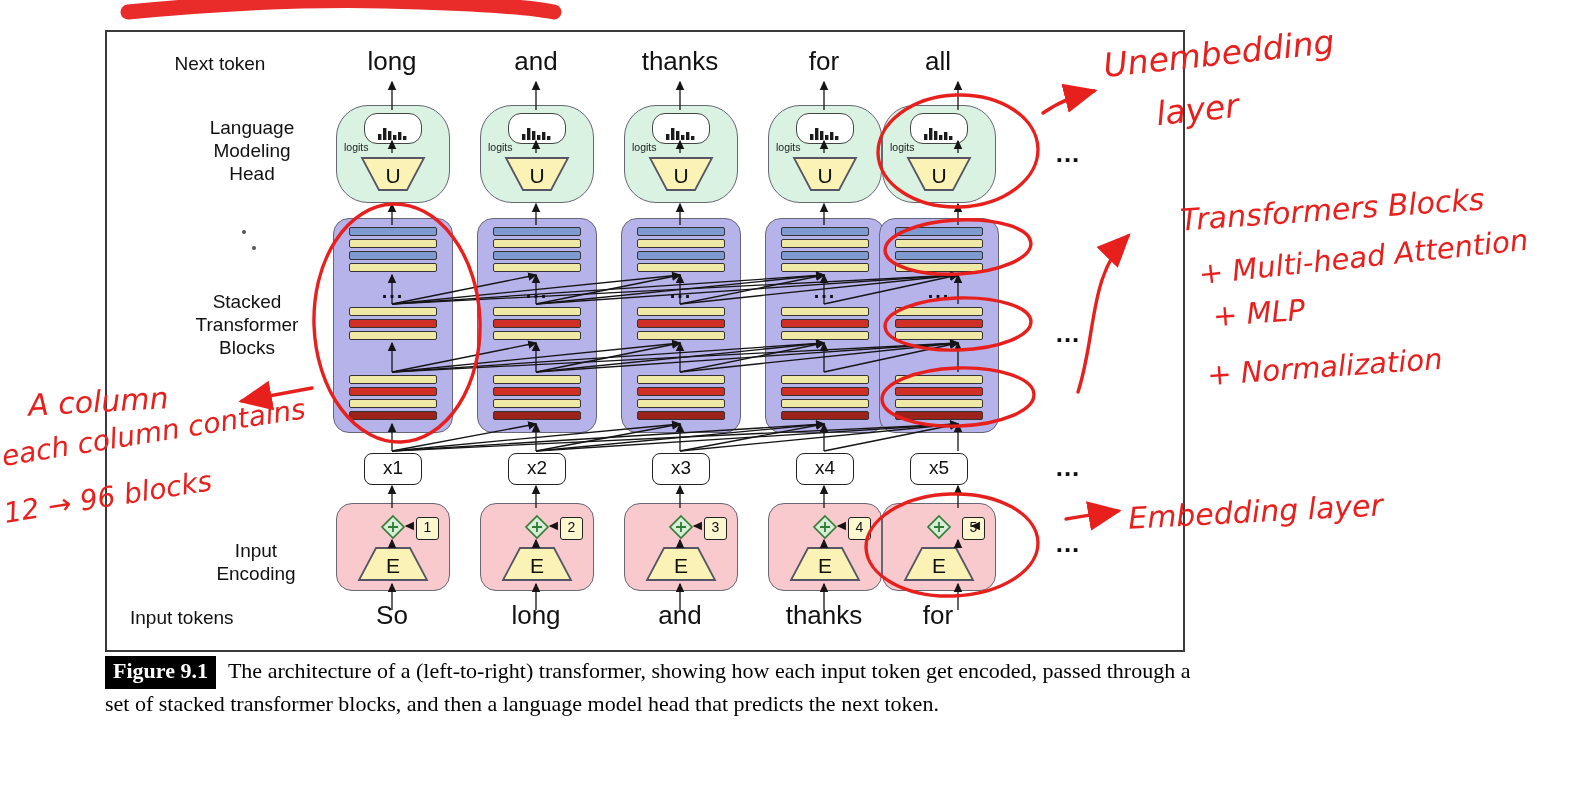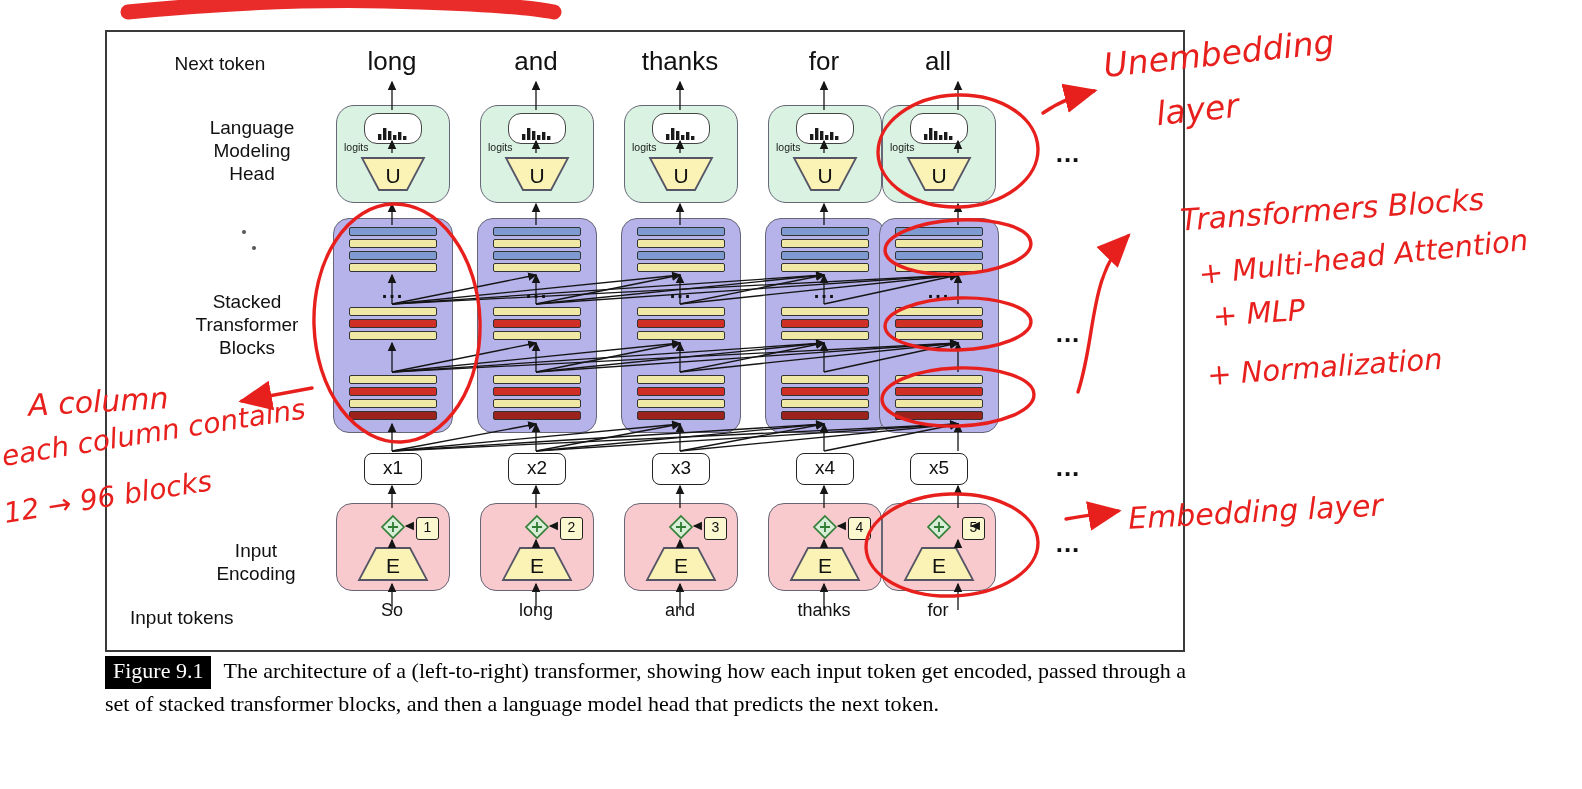--- a/index.html
+++ b/index.html
@@ -10,24 +10,24 @@
 
   .rlabel{position:absolute;font-size:19px;line-height:1.2;text-align:center;white-space:pre-line;color:#111}
   .lbl-next{left:130px;top:53px;width:180px;text-align:center}
   .lbl-lmh{left:172px;top:117px;width:160px}
   .lbl-stb{left:167px;top:291px;width:160px}
   .lbl-enc{left:176px;top:540px;width:160px}
   .lbl-tok{left:130px;top:607px;width:180px;text-align:left}
 
   .col{position:absolute;top:0;width:120px;height:789px}
   .next-token{position:absolute;top:46px;left:0;width:100%;text-align:center;font-size:26px}
-  .input-token{position:absolute;top:600px;left:0;width:100%;text-align:center;font-size:18px}
+  .input-token{position:absolute;top:600px;left:0;width:100%;text-align:center;font-size:26px}
 
   .lmhead{position:absolute;top:105px;left:4px;width:112px;height:96px;background:var(--lm-green,#d9f2e2);
-          border:1.5px solid #667;border-radius:18px}
+          border:1.5px solid #667;border-radius:32px}
   .pill{position:absolute;top:7px;left:50%;transform:translateX(-50%);width:56px;height:26px;background:#fff;
         border:1.4px solid #444;border-radius:13px;display:flex;align-items:flex-end;justify-content:center;padding-bottom:3px}
   .hist{width:32px;height:15px}
   .hist rect{fill:#1a1a1a}
   .logits{position:absolute;top:35px;left:7px;font-size:10.5px;color:#222}
 
   .trap{position:absolute;left:50%;transform:translateX(-50%)}
   .trap polygon{fill:var(--trap-yellow,#faf3b5);stroke:#556;stroke-width:1.8}
   .trap text{font-size:21px;text-anchor:middle;fill:#111;font-family:"Liberation Sans",sans-serif}
   .trapu{top:50px}
@@ -74,21 +74,21 @@
   .a-mha{left:1198px;top:240px;font-size:29px;transform:rotate(-6deg)}
   .a-mlp{left:1213px;top:296px;font-size:29px;transform:rotate(-4deg)}
   .a-norm{left:1207px;top:350px;font-size:29px;transform:rotate(-4deg)}
   .a-acol{left:28px;top:384px;font-size:30px;transform:rotate(-3deg)}
   .a-each{left:2px;top:440px;font-size:28px;transform:rotate(-9deg);transform-origin:0 50%}
   .a-count{left:4px;top:497px;font-size:28px;transform:rotate(-9deg);transform-origin:0 50%}
   .a-emb{left:1128px;top:494px;font-size:30px;transform:rotate(-3deg)}
 
   .caption{position:absolute;left:105px;top:656px;width:1092px;font-family:"Liberation Serif",serif;
            font-size:22px;line-height:1.37;color:#000}
-  .figtag{display:inline-block;background:#000;color:#fff;font-weight:normal;padding:0 8px 3px;margin-right:12px}
+  .figtag{display:inline-block;background:#000;color:#fff;font-weight:bold;padding:0 8px 3px;margin-right:12px}
 </style>
 </head>
 <body>
 
 <div class="frame"></div>
 
 <div class="rlabel lbl-next">Next token</div>
 <div class="rlabel lbl-lmh">Language
 Modeling
 Head</div>

